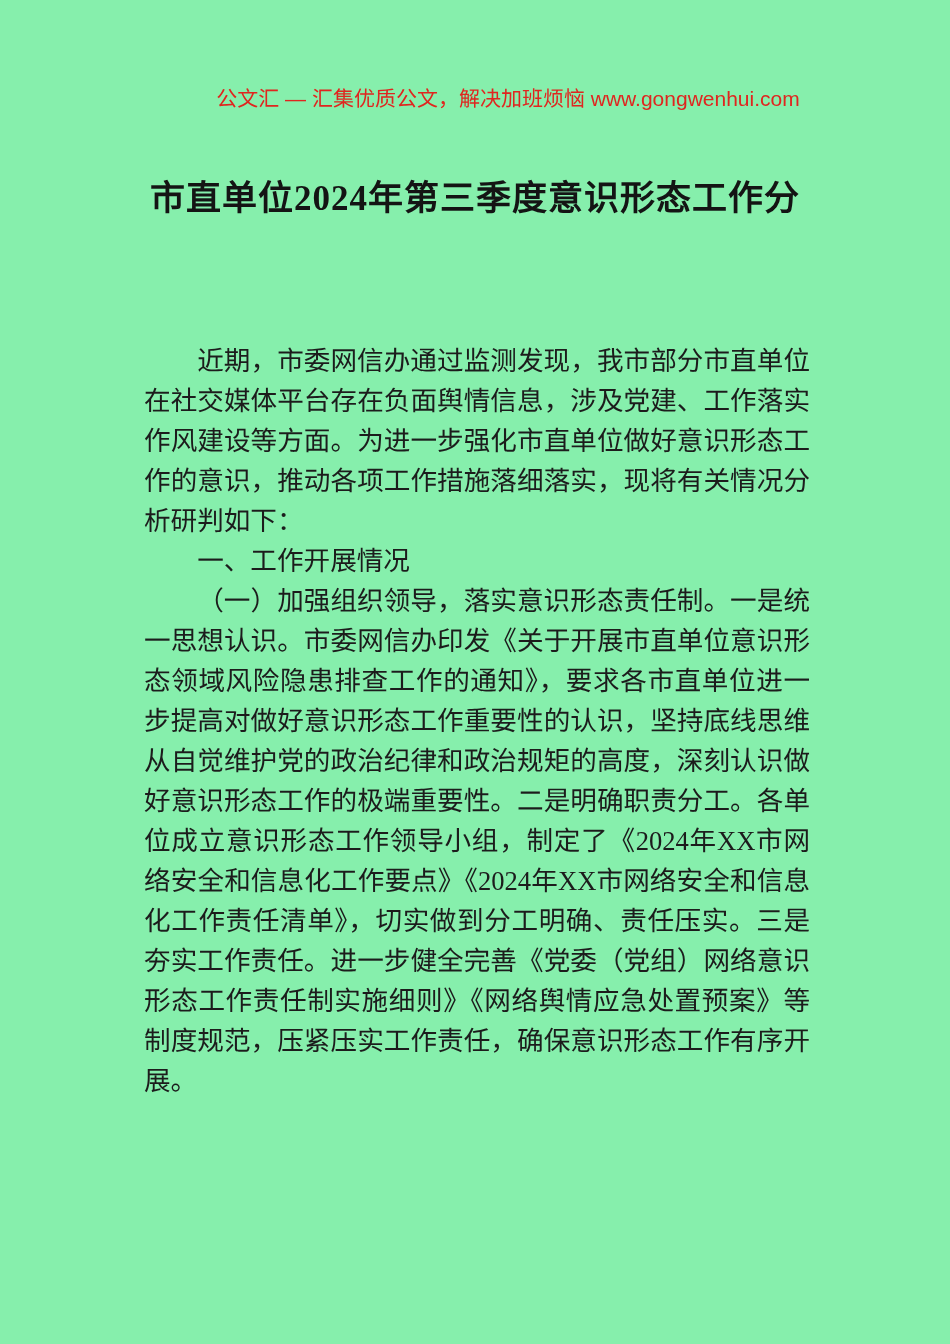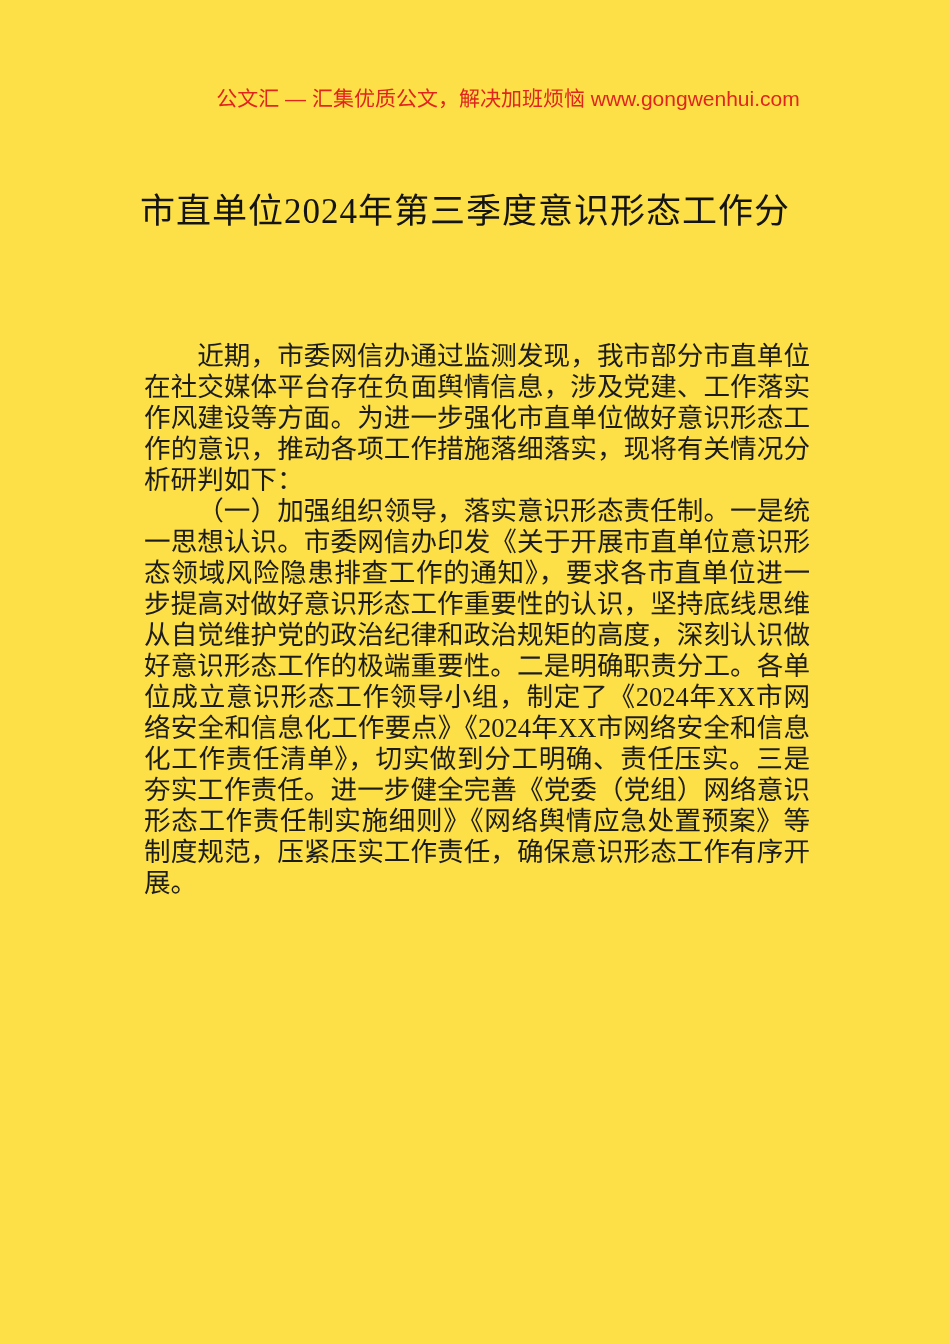--- a/index.html
+++ b/index.html
@@ -1,56 +1,57 @@
 <!DOCTYPE html>
 <html lang="zh-CN"><head>
 <meta charset="utf-8">
 <style>
   html, body { margin: 0; padding: 0; background: #ffffff; }
   .page {
     position: relative;
     width: 950px;
     height: 1344px;
-    background: #fde047;
+    background: #86efac;
     overflow: hidden;
     font-family: "Liberation Serif", "DejaVu Serif", serif;
   }
   .watermark {
     position: absolute;
     top: 83px;
     left: 0;
     width: 100%;
     text-align: center;
     transform: translateX(33px);
     font-family: "Liberation Sans", "DejaVu Sans", sans-serif;
     font-size: 21px;
     line-height: 32px;
     white-space: nowrap;
   }
   .doc-title {
     position: absolute;
-    top: 176px;
+    top: 163px;
     left: 140px;
     width: 670px;
     margin: 0;
     color: #141414;
     font-size: 35px;
-    font-weight: 400;
+    font-weight: 700;
     line-height: 72px;
+    text-align: center;
     letter-spacing: 1px;
   }
   .doc-title .title-line { display: block; }
   .doc-body {
     position: absolute;
     top: 341px;
     left: 144px;
     width: 666px;
     color: #1c1c1c;
     font-size: 26.6px;
-    line-height: 31px;
+    line-height: 40px;
     text-align: justify;
     text-justify: inter-character;
   }
   .doc-body p {
     margin: 0;
     padding: 0;
     text-indent: 2em;
   }
 </style>
 </head>
@@ -61,16 +62,17 @@
   <div class="watermark">
     <span style="color: rgb(224, 37, 31);">公文汇 — 汇集优质公文，解决加班烦恼 www.gongwenhui.com</span>
   </div>
 
   <h1 class="doc-title">
     <span class="title-line">市直单位2024年第三季度意识形态工作分</span>
   </h1>
 
   <div class="doc-body">
     <p>近期，市委网信办通过监测发现，我市部分市直单位在社交媒体平台存在负面舆情信息，涉及党建、工作落实作风建设等方面。为进一步强化市直单位做好意识形态工作的意识，推动各项工作措施落细落实，现将有关情况分析研判如下：</p>
+    <p>一、工作开展情况</p>
     <p>（一）加强组织领导，落实意识形态责任制。一是统一思想认识。市委网信办印发《关于开展市直单位意识形态领域风险隐患排查工作的通知》，要求各市直单位进一步提高对做好意识形态工作重要性的认识，坚持底线思维从自觉维护党的政治纪律和政治规矩的高度，深刻认识做好意识形态工作的极端重要性。二是明确职责分工。各单位成立意识形态工作领导小组，制定了《2024年XX市网络安全和信息化工作要点》《2024年XX市网络安全和信息化工作责任清单》，切实做到分工明确、责任压实。三是夯实工作责任。进一步健全完善《党委（党组）网络意识形态工作责任制实施细则》《网络舆情应急处置预案》等制度规范，压紧压实工作责任，确保意识形态工作有序开展。</p>
   </div>
 
 </div>
 
 </body></html>

